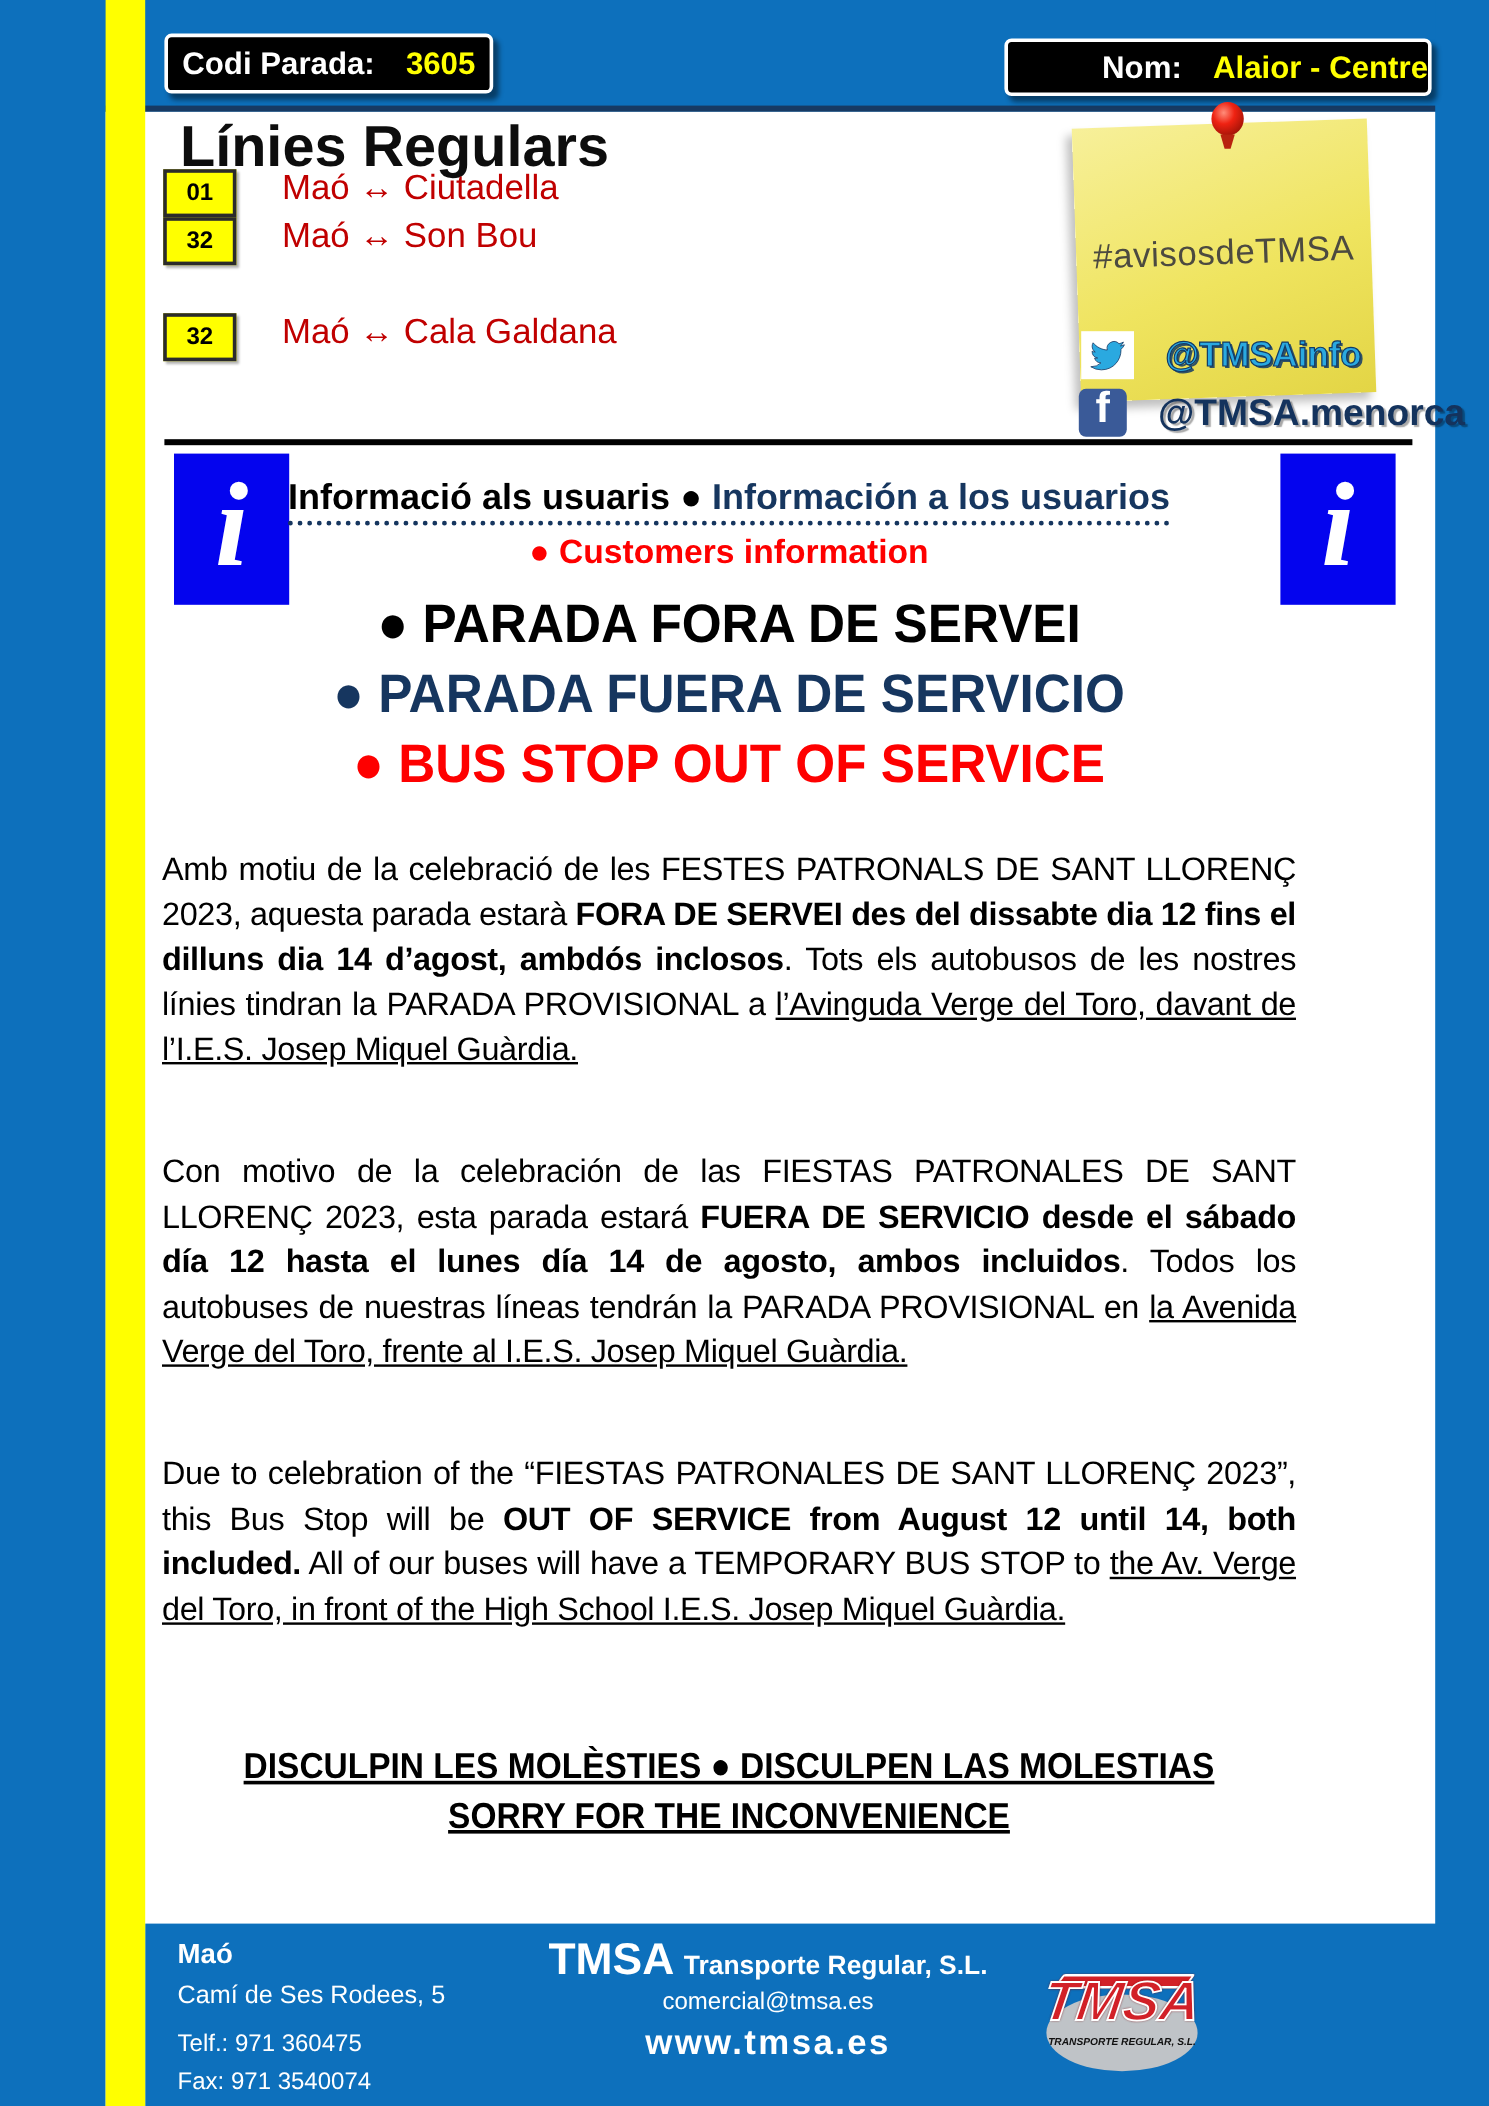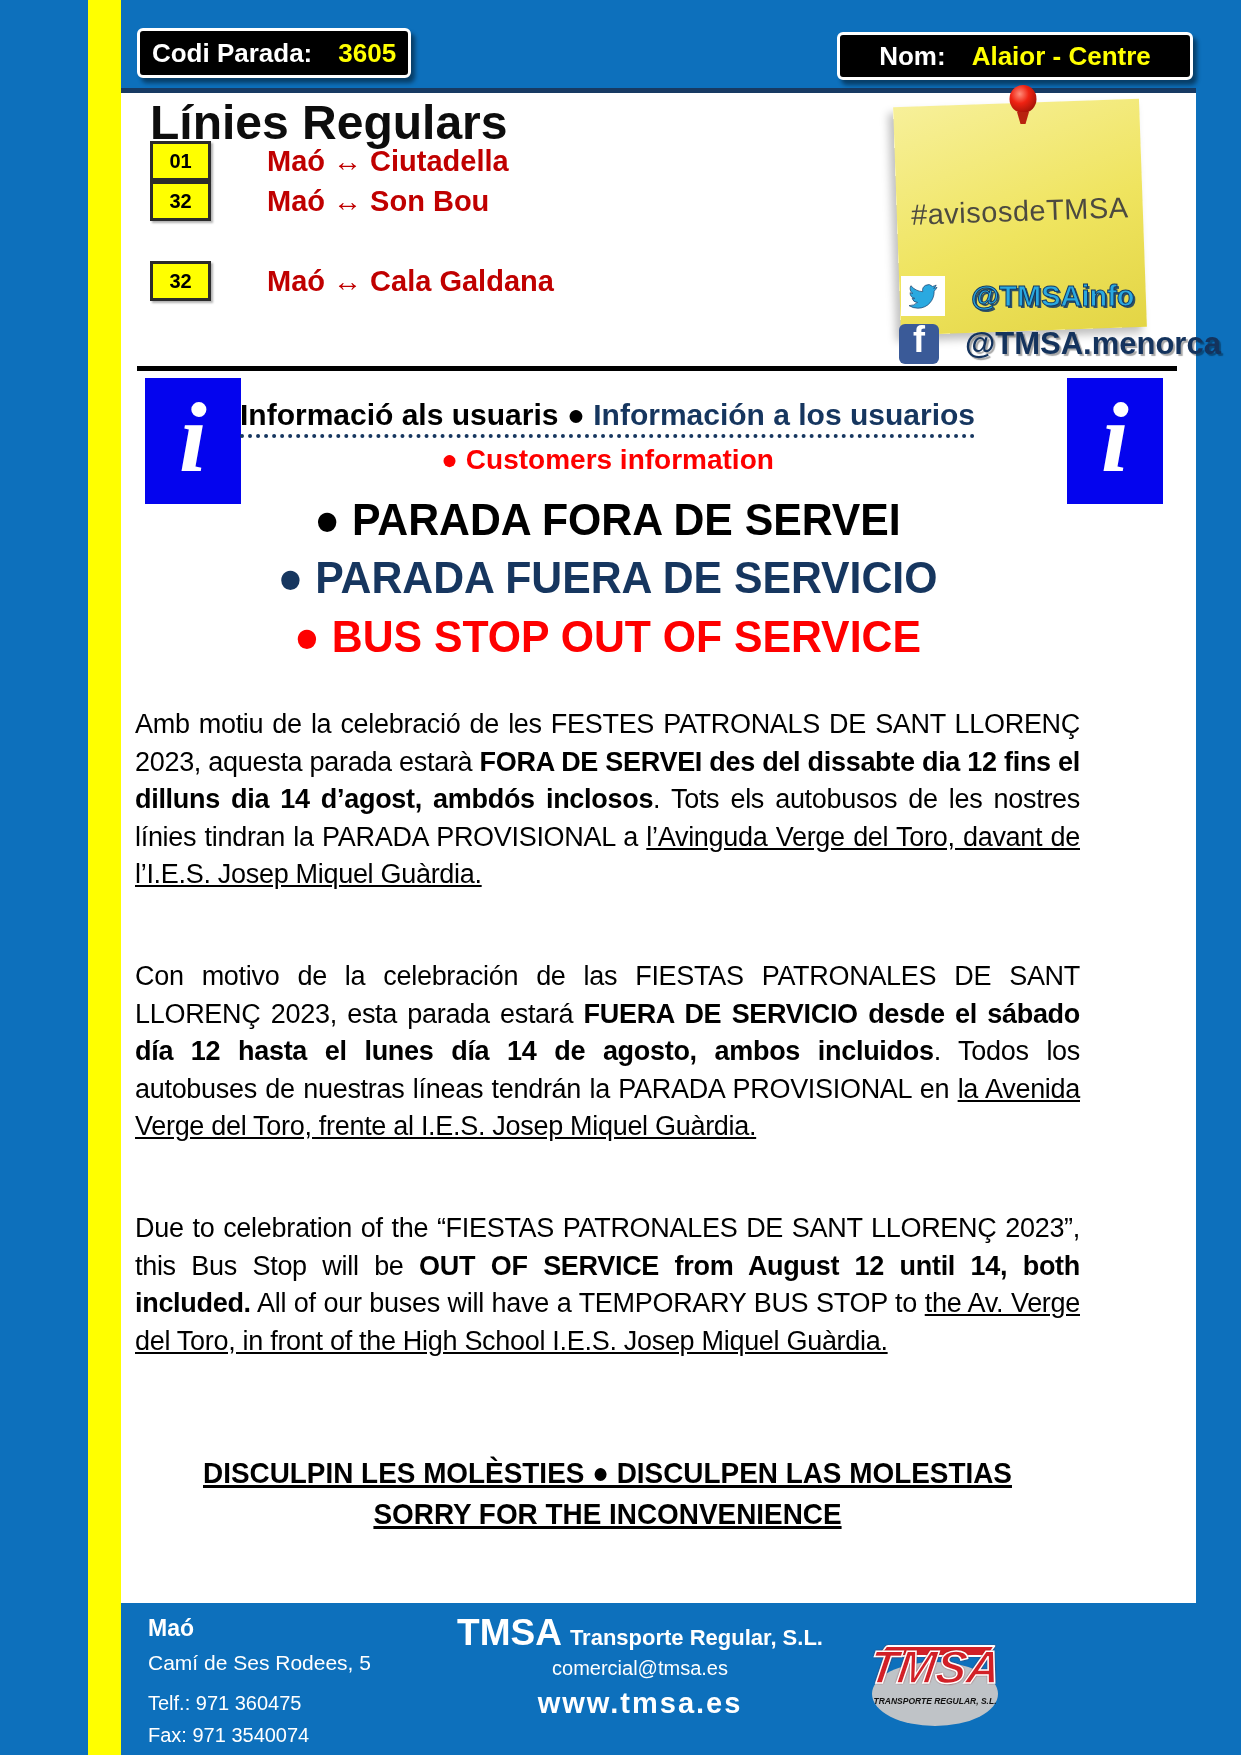--- a/index.html
+++ b/index.html
@@ -15,31 +15,31 @@
   .footer-band { position:absolute; left:121px; top:1603px; right:0; height:152px; background:#0d70bc; z-index:1; }
 
   
   .plate {
     position:absolute; z-index:3; background:#000; border:3px solid #fff; border-radius:6px;
     box-shadow:4px 5px 4px rgba(0,0,0,.45); color:#fff; font-weight:bold; font-size:26px;
     display:flex; align-items:center; justify-content:center; gap:26px; white-space:nowrap;
   }
   .plate .val { color:#ffff00; }
   #plate-codi { left:137px; top:28px; width:268px; height:44px; }
-  #plate-nom  { left:837px; top:32px; width:350px; height:42px; }
+  #plate-nom  { left:837px; top:32px; width:350px; height:42px;justify-content:flex-end; }
 
   
   .lines-title { position:absolute; left:150px; top:95px; font-size:48px; font-weight:bold; color:#0d0d0d; z-index:3; }
-  .line-row { position:absolute; left:150px; display:flex; align-items:center; gap:56px; z-index:3; }
+  .line-row { position:absolute; left:136px; display:flex; gap:38px; z-index:3; }
   .line-badge {
     width:55px; height:34px; background:#ffff00; border:3px solid #2b2b2b;
     display:flex; align-items:center; justify-content:center;
     font-size:20px; font-weight:bold; color:#000; box-shadow:2px 2px 2px rgba(0,0,0,.3);
   }
-  .line-route { font-size:29px; font-weight:bold; color:#c00000; white-space:nowrap; }
+  .line-route { font-size:29px; font-weight:normal; color:#c00000; white-space:nowrap; }
 
   
   .note {
     position:absolute; left:897px; top:103px; width:246px; height:228px; z-index:3;
     background:linear-gradient(160deg,#f7f09a 0%,#efe45f 55%,#e3d545 100%);
     transform:rotate(-2deg); box-shadow:-5px 6px 8px rgba(0,0,0,.25);
   }
   .note-text { position:absolute; left:0; right:0; top:92px; text-align:center; font-size:29px; color:#4c4a40; letter-spacing:.5px; }
   .pin { position:absolute; left:1005px; top:84px; z-index:5; }
   .social-row { position:absolute; z-index:4; display:flex; align-items:center; gap:26px; }

